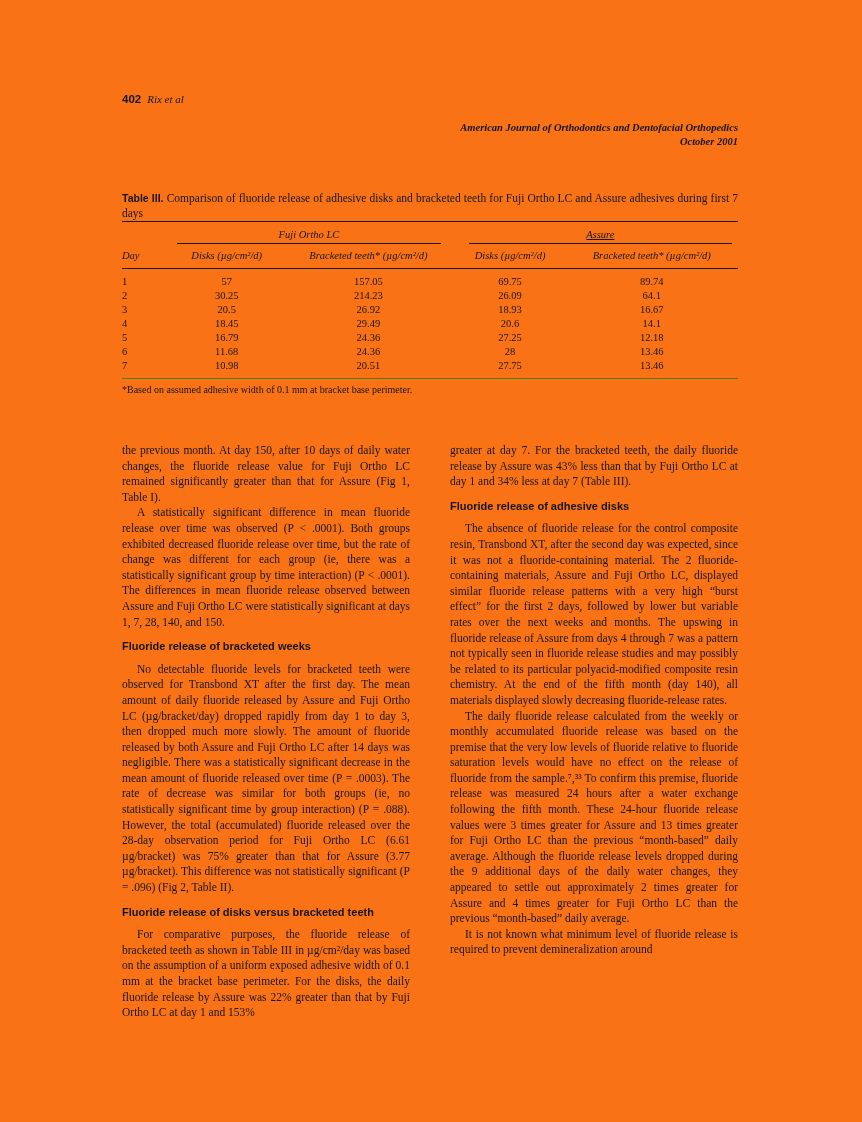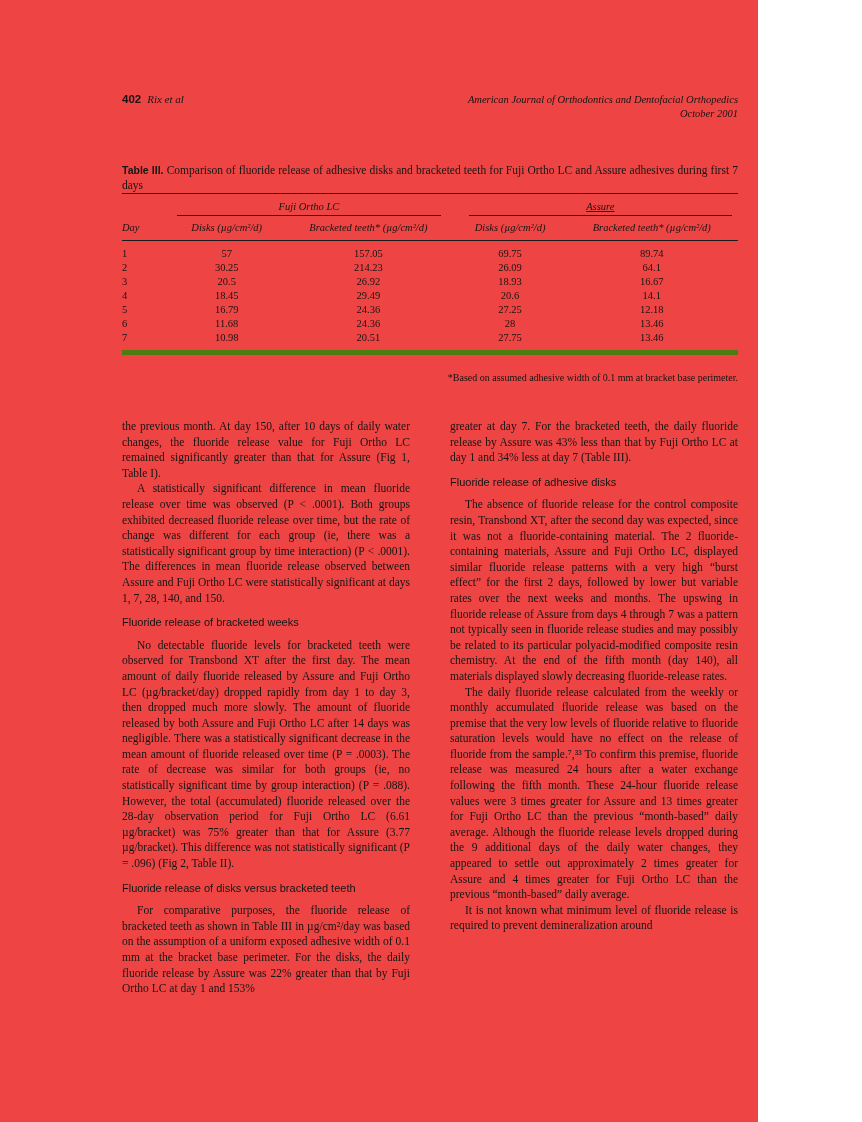--- a/index.html
+++ b/index.html
@@ -1,20 +1,20 @@
 <!DOCTYPE html>
 <html lang="en"><head>
 <meta charset="utf-8">
 <style>
   html, body { margin: 0; padding: 0; background: #ffffff; }
   .page {
     position: relative;
-    width: 758px;
+    width: 862px;
     height: 1122px;
-    background: #ef4444;
+    background: #f97316;
     color: #151515;
     font-family: "Liberation Serif", serif;
     overflow: hidden;
   }
   .content {
     position: absolute;
     left: 122px;
     top: 0;
     width: 616px;
   }
@@ -29,43 +29,44 @@
   }
   .folio {
     font-family: "Liberation Sans", sans-serif;
     font-weight: bold;
     font-size: 11.5px;
   }
   .authors { font-style: italic; margin-left: 6px; }
   .journal-block {
     text-align: right;
     font-style: italic;
-    font-weight: normal;
+    font-weight: bold;
     font-size: 10.5px;
     line-height: 14px;
+    margin-top: 28px;
   }
 
   
   .table-section { margin-top: 42px; }
   .table-caption {
     font-size: 11.5px;
     line-height: 15px;
     margin-bottom: 0;
     text-align: justify;
   }
   .table-caption .caption-label {
     font-family: "Liberation Sans", sans-serif;
     font-weight: bold;
     font-size: 10.5px;
   }
   table.data-table {
     width: 100%;
     border-collapse: collapse;
     border-top: 1px solid #1a1a1a;
-    border-bottom: 5px solid #4d7c0f;
+    border-bottom: 1px solid #4d7c0f;
     font-size: 10.5px;
   }
   table.data-table col.c-day  { width: 8%; }
   table.data-table col.c-d1   { width: 18%; }
   table.data-table col.c-b1   { width: 28%; }
   table.data-table col.c-d2   { width: 18%; }
   table.data-table col.c-b2   { width: 28%; }
   .group-row td { padding: 7px 0 0 0; }
   .group-label {
     font-style: italic;
@@ -80,42 +81,41 @@
     text-align: center;
     padding: 6px 0 7px 0;
     border-bottom: 1px solid #1a1a1a;
   }
   .colhead-row td.day-col { text-align: left; }
   tbody td { padding: 1.5px 0; text-align: center; }
   tbody td.day-col { text-align: left; }
   tbody tr:first-child td { padding-top: 7px; }
   tbody tr:last-child td { padding-bottom: 7px; }
   .table-footnote {
-    margin-top: 17px;
+    margin-top: 5px;
     font-size: 10px;
-    text-align: right;
   }
 
   
   .body-columns {
-    margin-top: 36px;
+    margin-top: 48px;
     display: flex;
     gap: 40px;
   }
   .body-column {
     width: 295px;
     font-size: 11.5px;
     line-height: 15.6px;
     text-align: justify;
   }
   .para { text-indent: 15px; margin: 0; }
   .para-first { text-indent: 0; margin: 0; }
   .subheading {
     font-family: "Liberation Sans", sans-serif;
-    font-weight: normal;
+    font-weight: bold;
     font-size: 11px;
     text-align: left;
     margin: 9px 0 7px 0;
   }
   .heading-main {
     font-family: "Liberation Sans", sans-serif;
     font-weight: bold;
     font-size: 11.5px;
     text-align: left;
     margin: 11px 0 9px 0;

